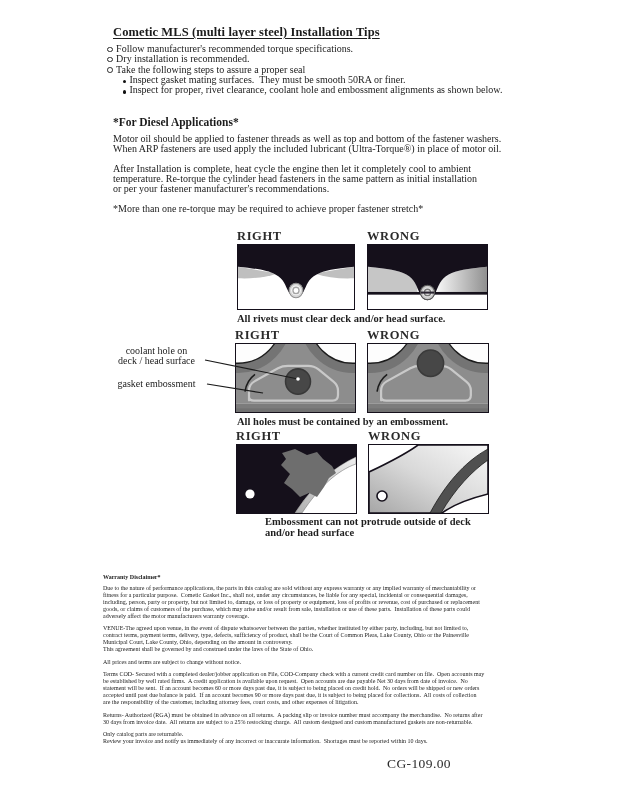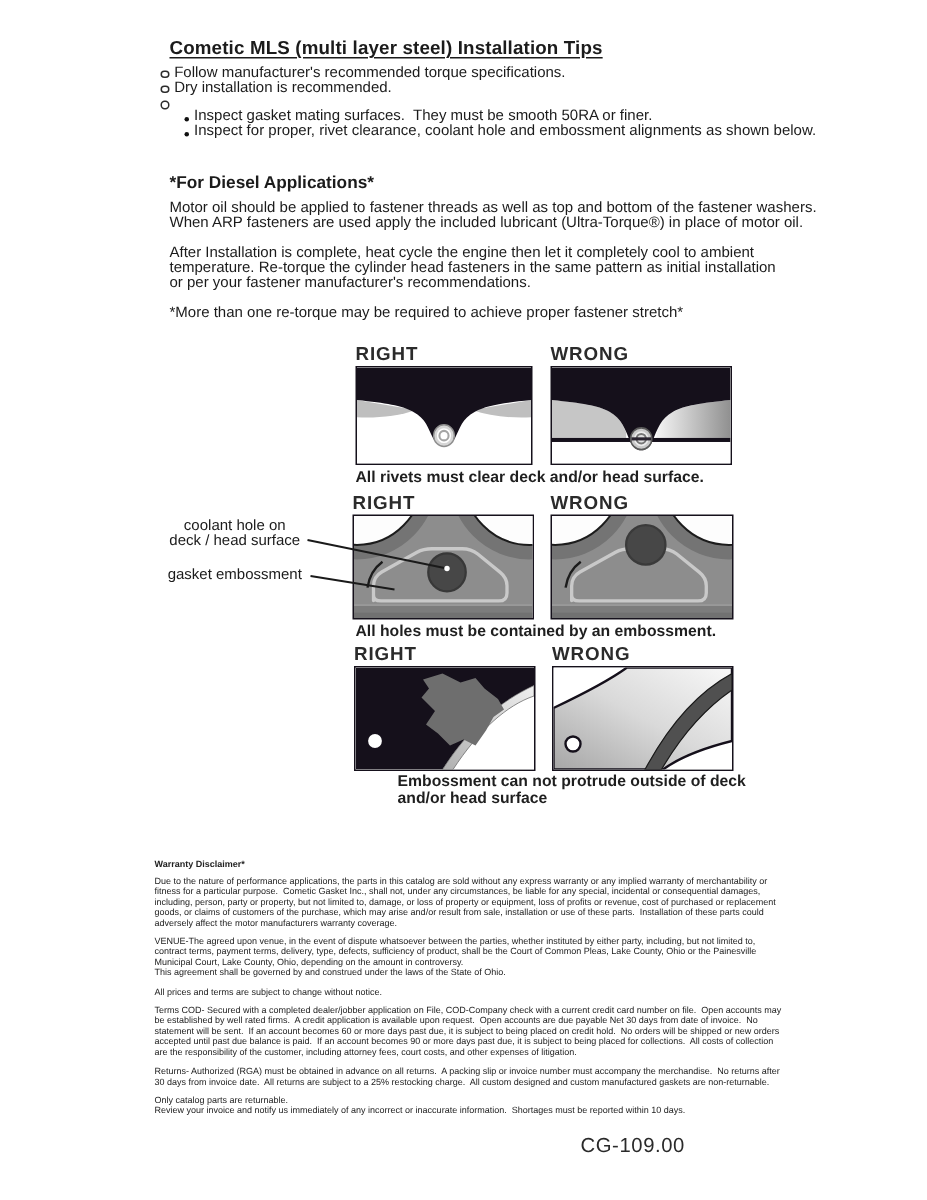--- a/index.html
+++ b/index.html
@@ -1,19 +1,19 @@
 <!DOCTYPE html>
 <html><head>
 <meta charset="utf-8">
 <style>
   html,body{margin:0;padding:0;}
   body{background:#ffffff;}
   .page{
     position:relative; width:618px; height:800px; background:#ffffff;
-    font-family:Liberation Sans, sans-serif; color:#1b1b1b; overflow:hidden;
+    font-family:Liberation Serif, serif; color:#1b1b1b; overflow:hidden;
   }
   .abs{position:absolute;}
   .title{
     left:113px; top:25px; font-size:12.5px; font-weight:bold;
     text-decoration:underline; text-decoration-thickness:1.4px; text-underline-offset:2px;
     letter-spacing:.1px;
   }
   .bullets{left:107px; top:44px; font-size:10px; line-height:10.3px;}
   .bullet-row{display:flex; align-items:flex-start;}
   .bullet-row .txt{white-space:pre;}
@@ -55,20 +55,21 @@
     <div class="bullet-row">
       <span class="marker-o"></span>
       <span class="txt">Follow manufacturer's recommended torque specifications.</span>
     </div>
     <div class="bullet-row">
       <span class="marker-o"></span>
       <span class="txt">Dry installation is recommended.</span>
     </div>
     <div class="bullet-row">
       <span class="marker-o"></span>
+      <span class="txt">Take the following steps to assure a proper seal</span>
     </div>
     <div class="bullet-row sub">
       <span class="marker-dot"></span>
       <span class="txt">Inspect gasket mating surfaces.  They must be smooth 50RA or finer.</span>
     </div>
     <div class="bullet-row sub">
       <span class="marker-dot"></span>
       <span class="txt">Inspect for proper, rivet clearance, coolant hole and embossment alignments as shown below.</span>
     </div>
   </div>

